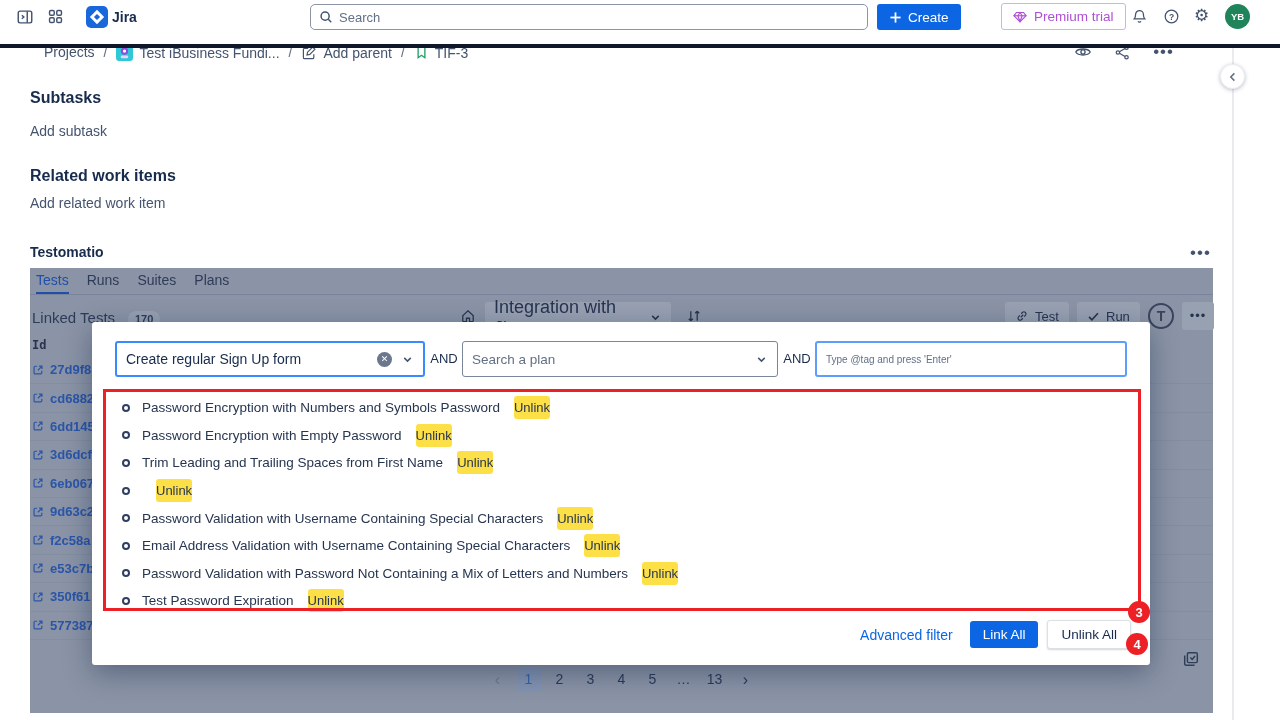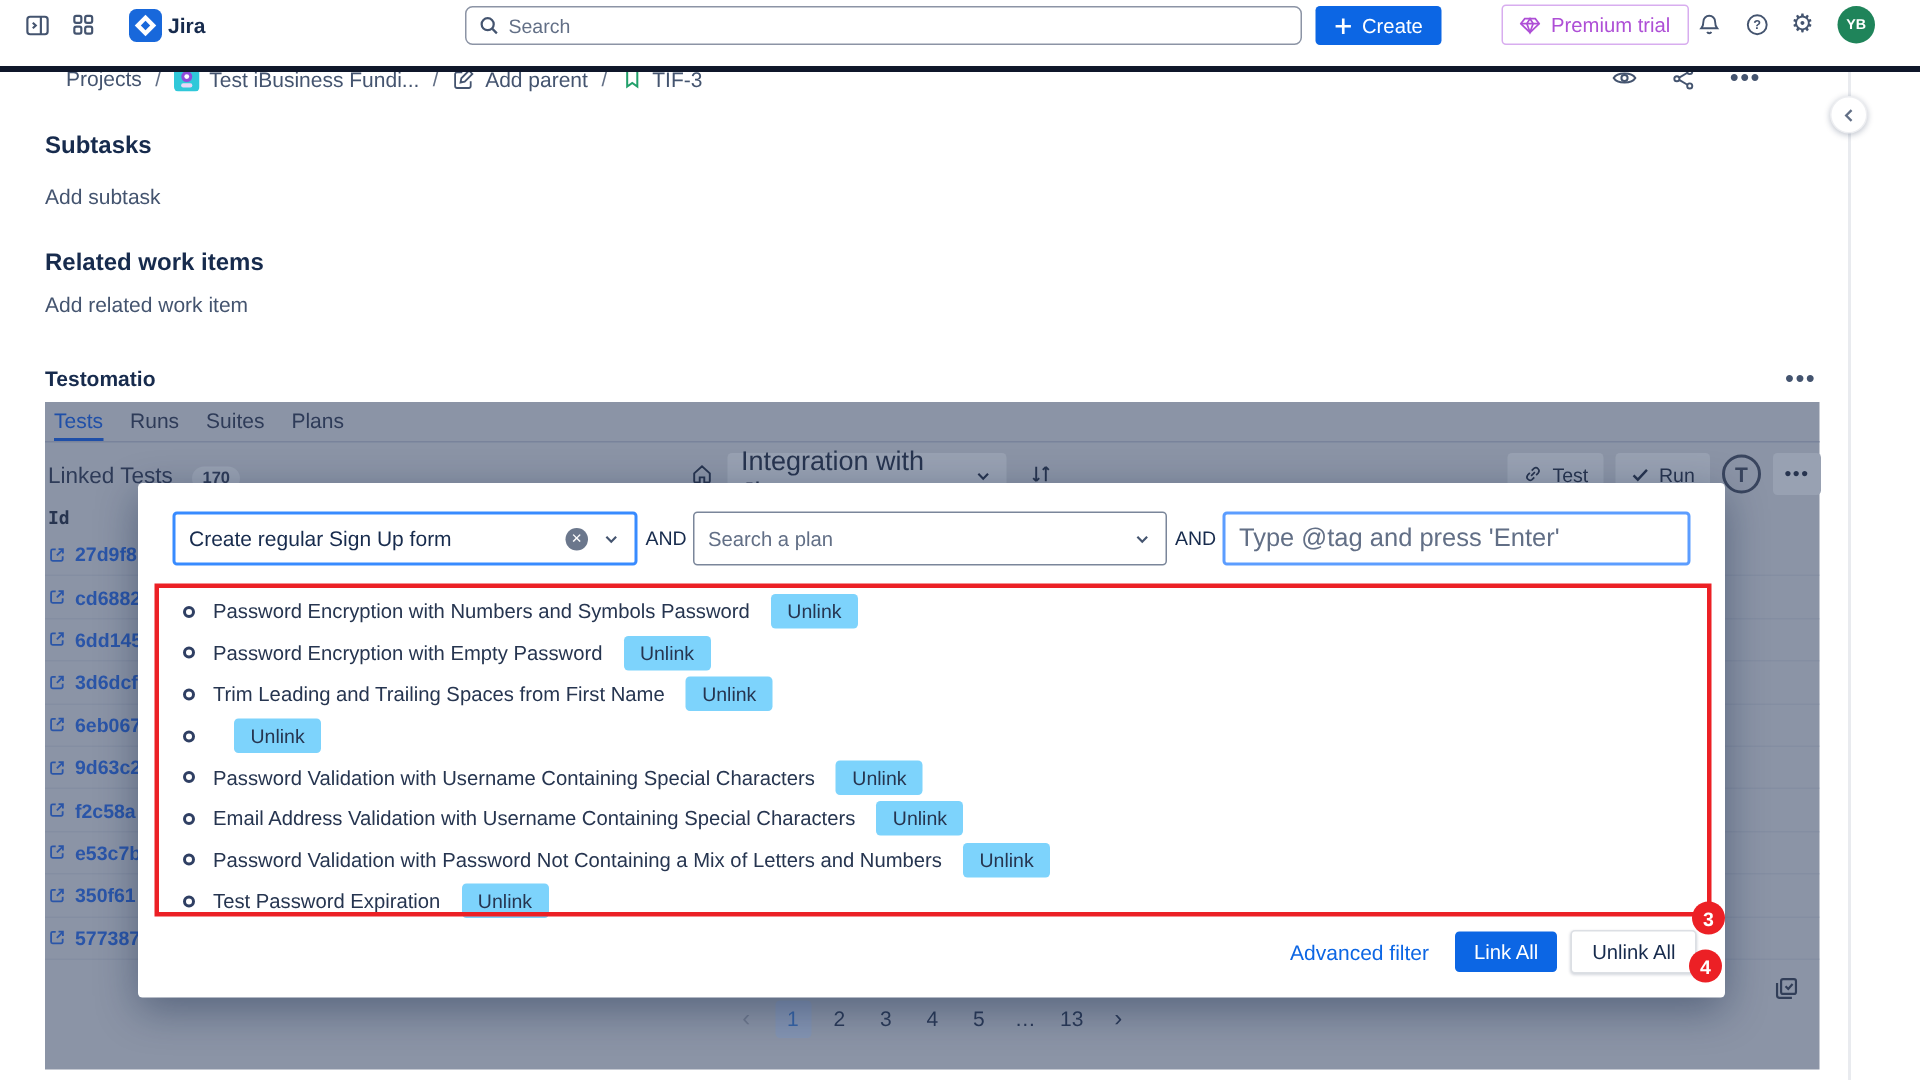--- a/index.html
+++ b/index.html
@@ -71,29 +71,29 @@
   .filt-select { position:absolute; top:19px; height:36px; border-radius:3px; display:flex; align-items:center; background:#fff;justify-content:flex-end; }
   .fs1 { left:23px; width:310px; border:2px solid #388BFF; padding:0 9px; justify-content:space-between; cursor:pointer; }
   .fs1 .val { font-size:14px; color:#172B4D; }
   .fs1 .icons { display:flex; align-items:center; gap:9px; }
   .clear-x { width:15px; height:15px; border-radius:50%; background:#6B778C; color:#fff; font-size:9px; line-height:15px; text-align:center; cursor:pointer; }
   .and-lbl { position:absolute; top:19px; width:34px; height:36px; line-height:36px; text-align:center; font-size:13px; color:#172B4D; }
   .fs2 { left:370px; width:316px; border:1px solid #7A869A; padding:0 9px; }
   .fs2 input { border:none; outline:none; flex:1; font-size:13.5px; font-family:"Liberation Sans",sans-serif; color:#172B4D; }
   .fs2 input::placeholder { color:#626F86; }
   .fs3 { left:723px; width:312px; border:2px solid #5C9DFF; padding:0 9px; }
-  .fs3 input { border:none; outline:none; width:100%; font-size:17px; font-family:"Liberation Sans",sans-serif; color:#1d4ed8; }
+  .fs3 input { border:none; outline:none; width:100%; font-size:10px; font-family:"Liberation Sans",sans-serif; color:#1d4ed8; }
   .fs3 input::placeholder { color:#626F86; }
 
   .hl-rect { position:absolute; left:11px; top:67px; width:1038px; height:222px; border:3px solid #EC2025; z-index:12; pointer-events:none; }
   .mlist { position:absolute; left:0; top:72px; width:1058px; }
   .mrow { height:27.6px; display:flex; align-items:center; padding-left:30px; }
   .bullet { width:8px; height:8px; border:2px solid #2F3F63; border-radius:50%; margin-right:12px; flex:none; }
   .mrow .lbl { font-size:13.5px; color:#263550; }
-  .btn-unlink { margin-left:14px; background:#7dd3fc; border:none; border-radius:3px; padding:4px 11px; font-size:13px; font-weight:500; color:#263550; font-family:"Liberation Sans",sans-serif; cursor:pointer; }
+  .btn-unlink { margin-left:14px; background:#fde047; border:none; border-radius:3px; padding:4px 0; font-size:13px; font-weight:500; color:#263550; font-family:"Liberation Sans",sans-serif; cursor:pointer; }
   .mfooter { position:absolute; right:19px; top:298px; display:flex; align-items:center; gap:9px; }
   .adv-link { color:#0C66E4; font-size:14px; font-weight:500; margin-right:8px; cursor:pointer; }
   .btn-linkall { background:#0C66E4; color:#fff; border:none; border-radius:3px; padding:6px 13px; font-size:13.5px; font-weight:500; font-family:"Liberation Sans",sans-serif; cursor:pointer; }
   .btn-unlinkall { background:#fff; color:#172B4D; border:1px solid #DCDFE4; box-shadow:0 1px 2px rgba(9,30,66,.18); border-radius:3px; padding:6px 13px; font-size:13.5px; font-weight:500; font-family:"Liberation Sans",sans-serif; cursor:pointer; }
   .num-badge { position:absolute; width:22px; height:22px; border-radius:50%; background:#EC2025; color:#fff; font-size:13px; font-weight:bold; display:flex; align-items:center; justify-content:center; z-index:15; }
 </style>
 </head>
 <body>
 
 <div class="topbar">

